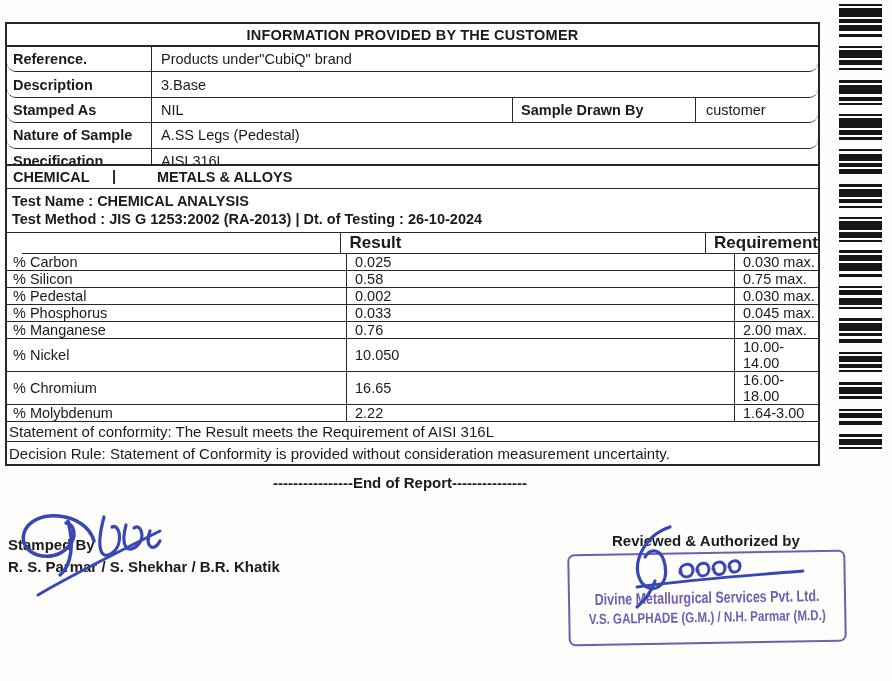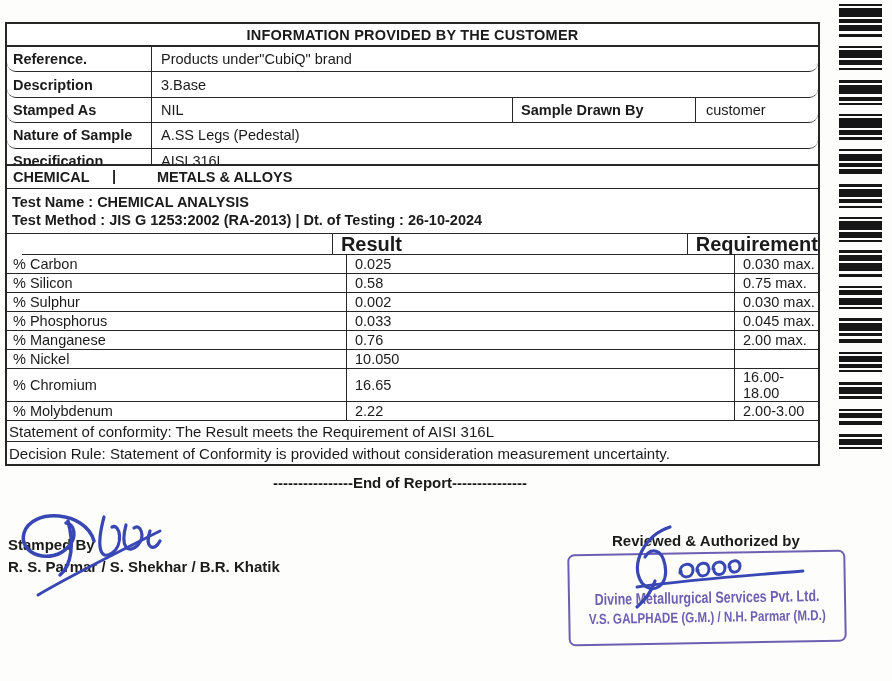--- a/index.html
+++ b/index.html
@@ -47,21 +47,21 @@
     position:relative; font-weight:bold; font-size:14.5px;
   }
   .sec-header .dept { position:absolute; left:6px; top:3px; }
   .sec-header .pipe { position:absolute; left:105px; top:2px; }
   .sec-header .cat  { position:absolute; left:150px; top:3px; }
   .test-info {
     height:45px; border-bottom:1.5px solid var(--line);
     padding-left:5px; font-weight:bold; font-size:14.5px;
     display:flex; flex-direction:column; justify-content:center; gap:2px;
   }
-  .r-head { height:21px; display:flex; border-bottom:1.5px solid var(--line); font-weight:bold; font-size:20px;margin-left:15px; }
+  .r-head { height:21px; display:flex; border-bottom:1.5px solid var(--line); font-weight:bold; font-size:17px;margin-left:15px; }
   .r-row  { flex:1; display:flex; border-bottom:1.5px solid var(--line); font-size:14.5px; }
   .c-param { width:340px; border-right:1.5px solid var(--line); display:flex; align-items:center; padding-left:6px; }
   .c-result { width:388px; border-right:1.5px solid var(--line); display:flex; align-items:center; padding-left:8px; }
   .c-req { flex:1; display:flex; align-items:center; padding-left:8px; }
   .full-row {
     height:21px; border-bottom:1.5px solid var(--line);
     display:flex; align-items:center; padding-left:2px; font-size:15px;
   }
   .full-row.last { height:22px; border-bottom:none; }
 
@@ -156,47 +156,48 @@
       <div class="c-param">% Carbon</div>
       <div class="c-result">0.025</div>
       <div class="c-req">0.030 max.</div>
     </div>
     <div class="r-row">
       <div class="c-param">% Silicon</div>
       <div class="c-result">0.58</div>
       <div class="c-req">0.75 max.</div>
     </div>
     <div class="r-row">
-      <div class="c-param">% Sulphur</div>
+      <div class="c-param">% Pedestal</div>
       <div class="c-result">0.002</div>
       <div class="c-req">0.030 max.</div>
     </div>
     <div class="r-row">
       <div class="c-param">% Phosphorus</div>
       <div class="c-result">0.033</div>
       <div class="c-req">0.045 max.</div>
     </div>
     <div class="r-row">
       <div class="c-param">% Manganese</div>
       <div class="c-result">0.76</div>
       <div class="c-req">2.00 max.</div>
     </div>
     <div class="r-row">
       <div class="c-param">% Nickel</div>
       <div class="c-result">10.050</div>
+      <div class="c-req">10.00-14.00</div>
     </div>
     <div class="r-row">
       <div class="c-param">% Chromium</div>
       <div class="c-result">16.65</div>
       <div class="c-req">16.00-18.00</div>
     </div>
     <div class="r-row">
       <div class="c-param">% Molybdenum</div>
       <div class="c-result">2.22</div>
-      <div class="c-req">2.00-3.00</div>
+      <div class="c-req">1.64-3.00</div>
     </div>
 
     <div class="full-row">Statement of conformity: The Result meets the Requirement of AISI 316L</div>
     <div class="full-row last">Decision Rule: Statement of Conformity is provided without consideration measurement uncertainty.</div>
   </div>
 
   <div class="end-report">----------------End of Report---------------</div>
 
   <svg class="sig sig-left" viewBox="0 0 200 100">
     <path d="M86,38 C78,8 24,4 16,30 C10,52 44,62 60,44 C70,34 66,20 58,20" stroke-width="3.5"></path>

